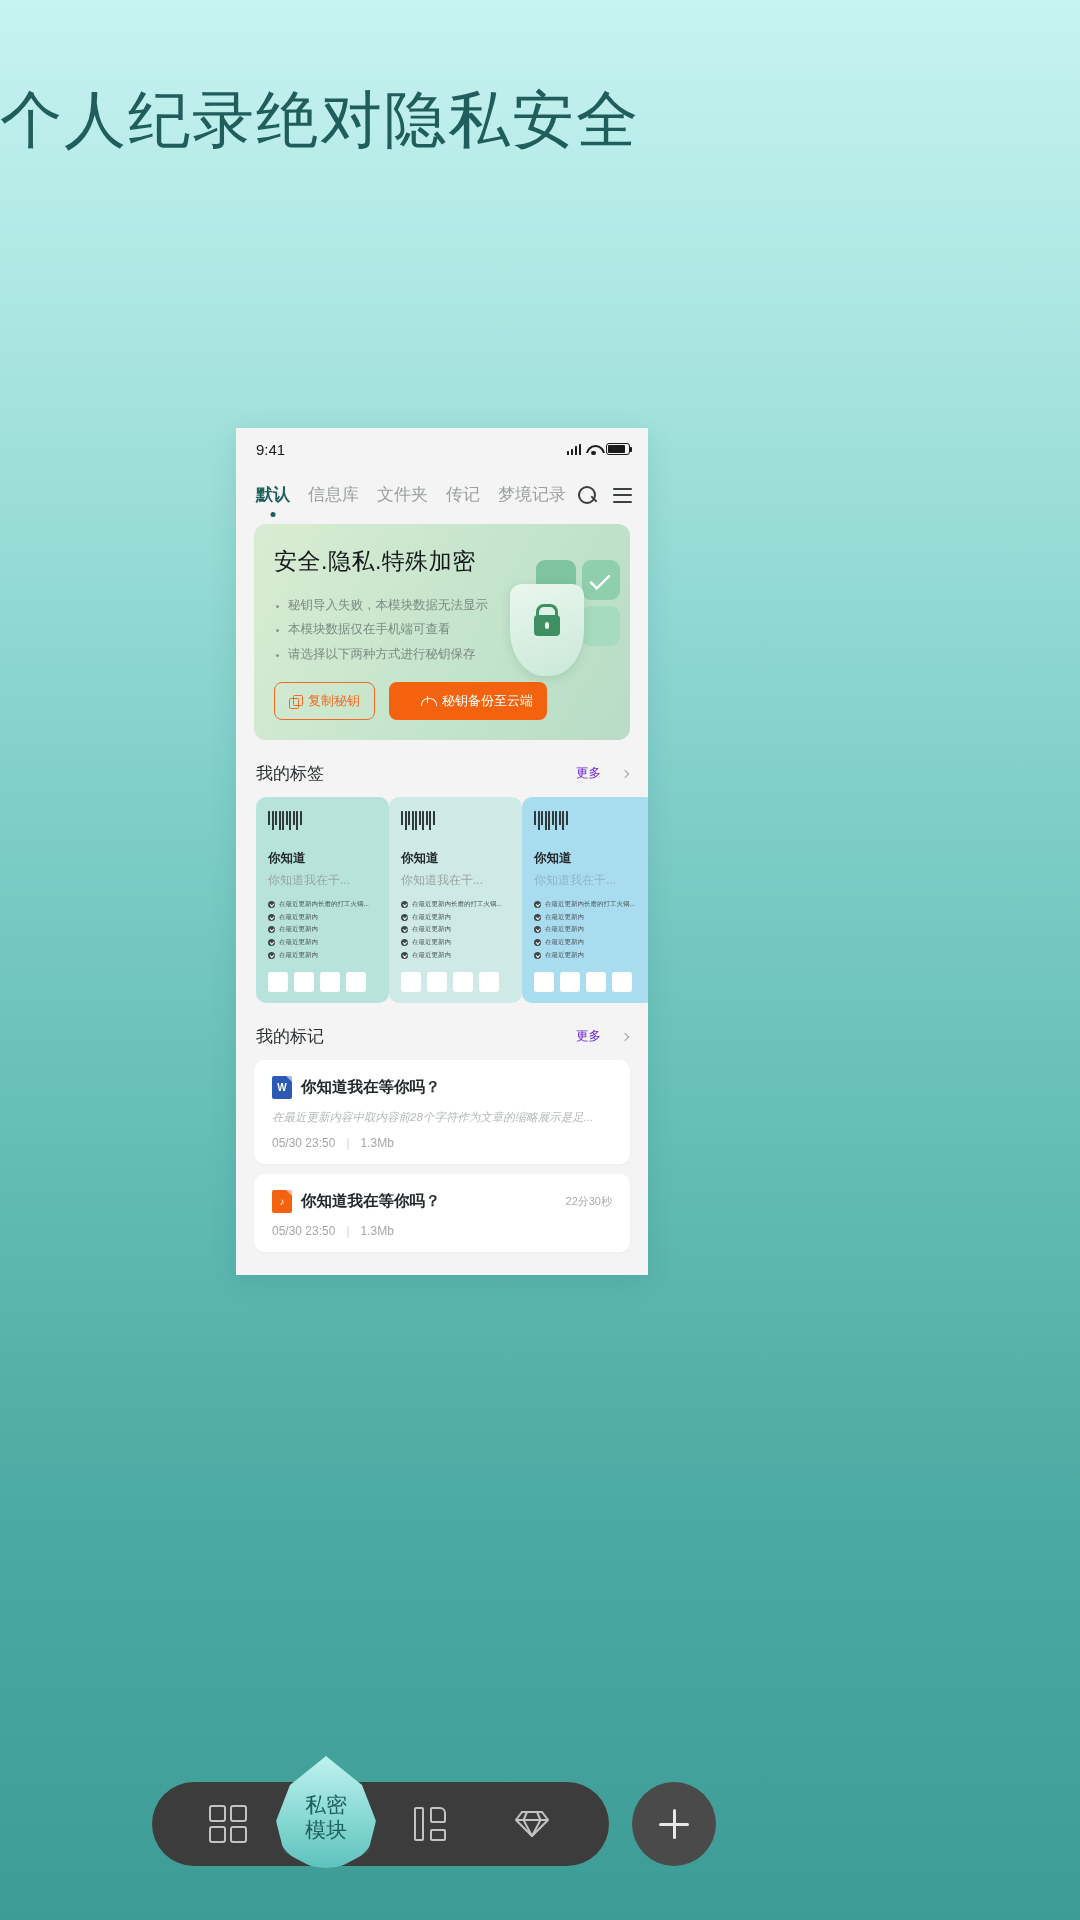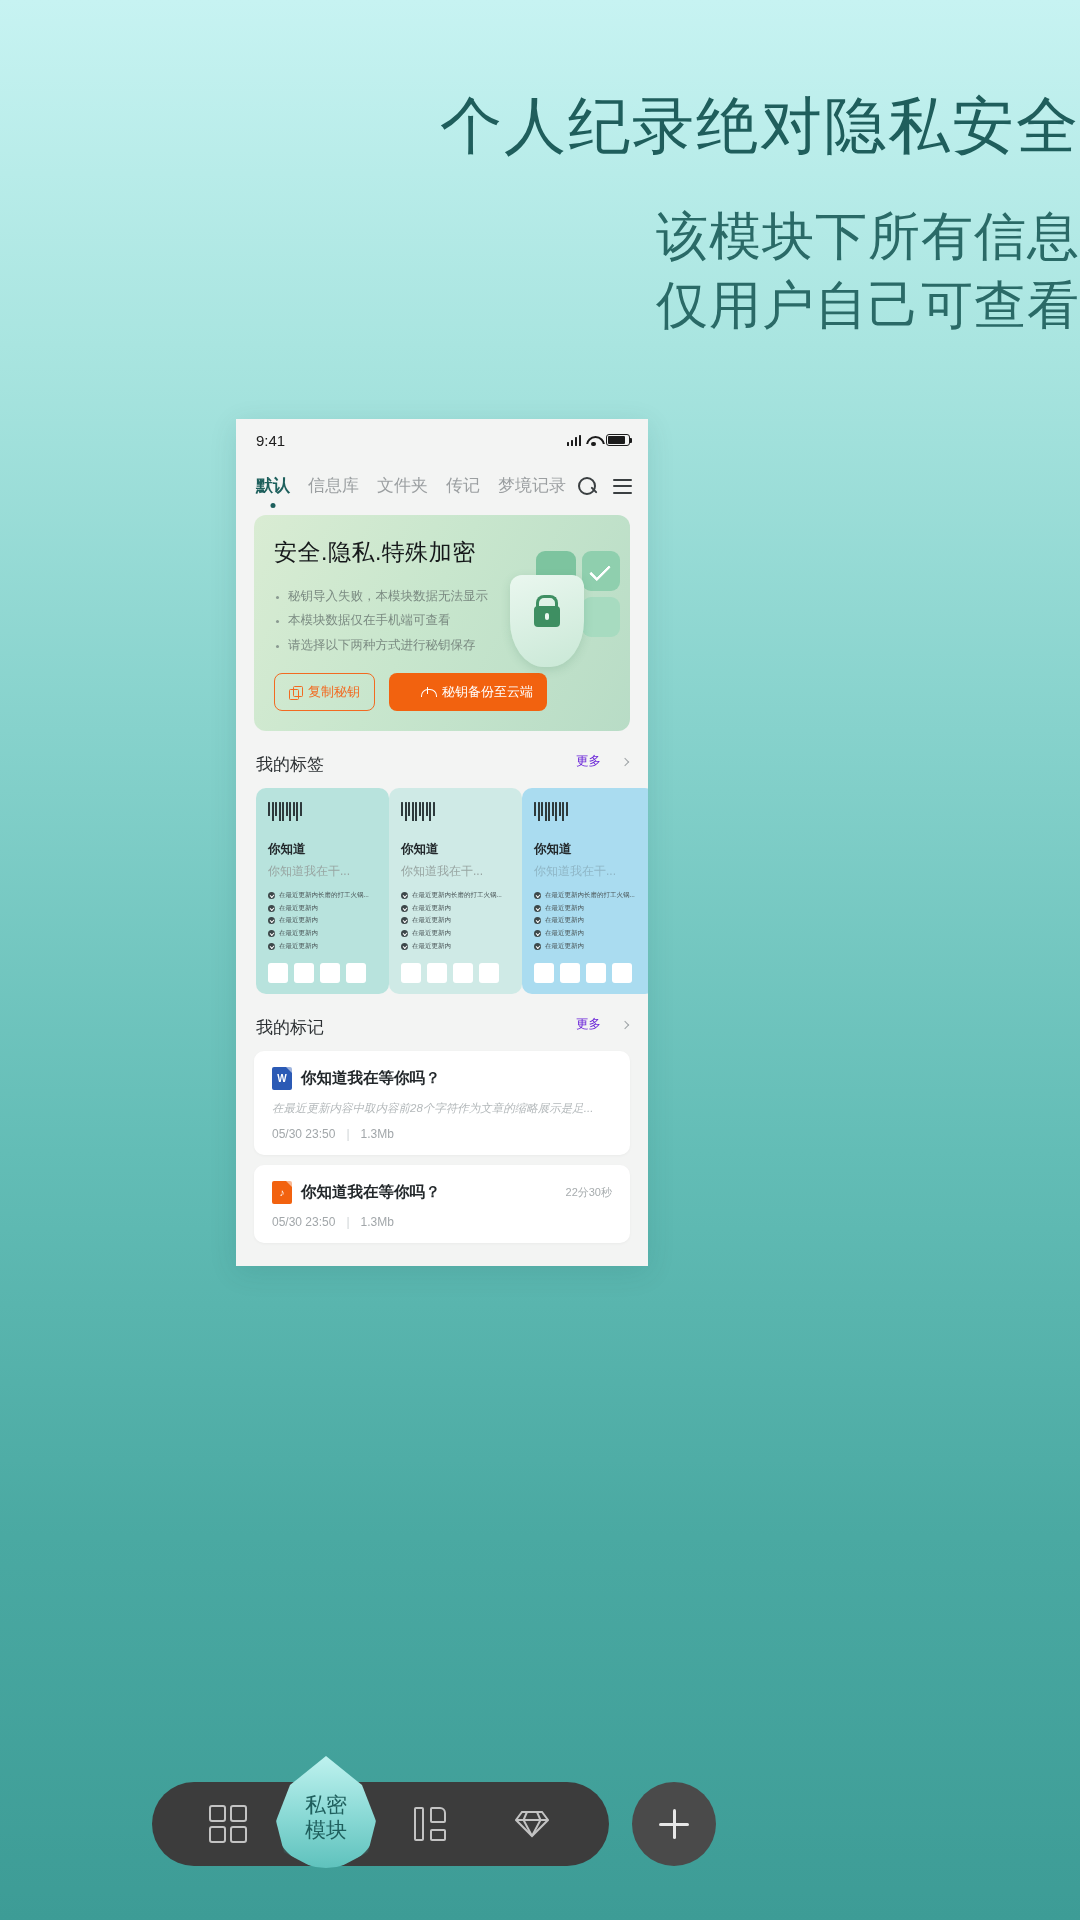--- a/index.html
+++ b/index.html
@@ -7,22 +7,22 @@
   body {
     font-family: "Liberation Sans", "DejaVu Sans", sans-serif;
     background: linear-gradient(180deg, #c7f3f2 0%, #a9e5e0 18%, #86d2cc 38%, #63bdb6 60%, #4aa9a2 80%, #3d9c96 100%);
     overflow: hidden;
     position: relative;
   }
 
   
   .headline-wrap {
     position: absolute;
-    top: 92px; left: 0; right: 0;
-    text-align: right;
+    top: 86px; left: 0; right: 0;
+    text-align: left;
   }
   .headline-main {
     font-size: 62px;
     line-height: 1.1;
     color: #1f5e5c;
     letter-spacing: 2px;
     font-weight: 400;
   }
   .headline-sub {
     margin-top: 42px;
@@ -30,21 +30,21 @@
     line-height: 1.32;
     color: #2a6a67;
     letter-spacing: 1px;
     font-weight: 400;
   }
 
   
   .phone {
     position: absolute;
     left: 236px;
-    top: 419px;
+    top: 428px;
     width: 412px;
     height: 847px;
     background: #f3f4f3;
     overflow: hidden;
     box-shadow: 0 6px 26px rgba(20,70,70,0.12);
   }
 
   
   .statusbar {
     height: 42px;
@@ -181,21 +181,21 @@
     content:"";position:absolute;left:50%;transform:translateX(-50%);top:-11px;
     width:16px;height:14px;border:3.4px solid #3e8f62;border-bottom:none;border-radius:8px 8px 0 0;
   }
   .lock::after{
     content:"";position:absolute;left:50%;top:7px;transform:translateX(-50%);
     width:4px;height:7px;background:#eaf7ef;border-radius:2px;
   }
 
   
   .sec-head {
-    display:flex;align-items:flex-start;justify-content:space-between;
+    display:flex;align-items:center;justify-content:space-between;
     padding: 22px 20px 12px 20px;
   }
   .sec-title{font-size:17px;color:#2d3134;font-weight:400;}
   .sec-more{font-size:12.5px;color:#6d28d9;display:flex;align-items:center;gap:21px;}
   .chev{width:6px;height:6px;border-right:1.4px solid #9ea3a6;border-top:1.4px solid #9ea3a6;transform:rotate(45deg);display:inline-block;}
 
   
   .tagrow{
     display:flex; gap:0; padding-left:20px; overflow:hidden; height:206px;
   }
@@ -298,24 +298,20 @@
     position:relative;z-index:2;width:100%;text-align:center;
     font-size:21px;line-height:1.2;color:#1f5f5d;font-weight:400;
     padding-bottom:26px;
   }
 </style>
 </head>
 <body>
 
 <div class="headline-wrap">
   <div class="headline-main">个人纪录绝对隐私安全</div>
-  <div class="headline-sub">
-    <div>该模块下所有信息</div>
-    <div>仅用户自己可查看</div>
-  </div>
 </div>
 
 <div class="phone">
 
   <div class="statusbar">
     <span>9:41</span>
     <span class="status-right">
       <span class="sig">
           <i></i>
           <i></i>

